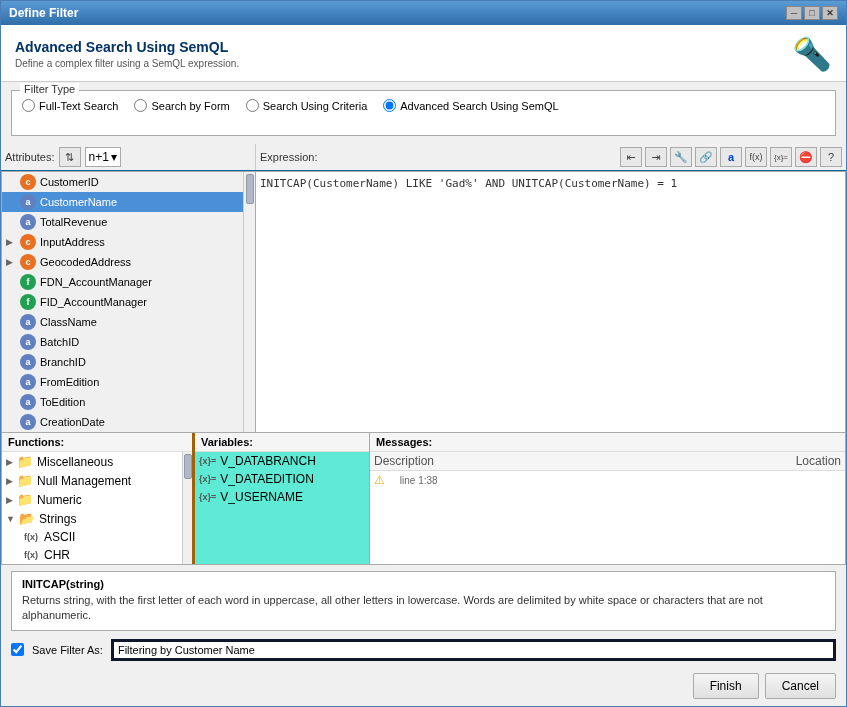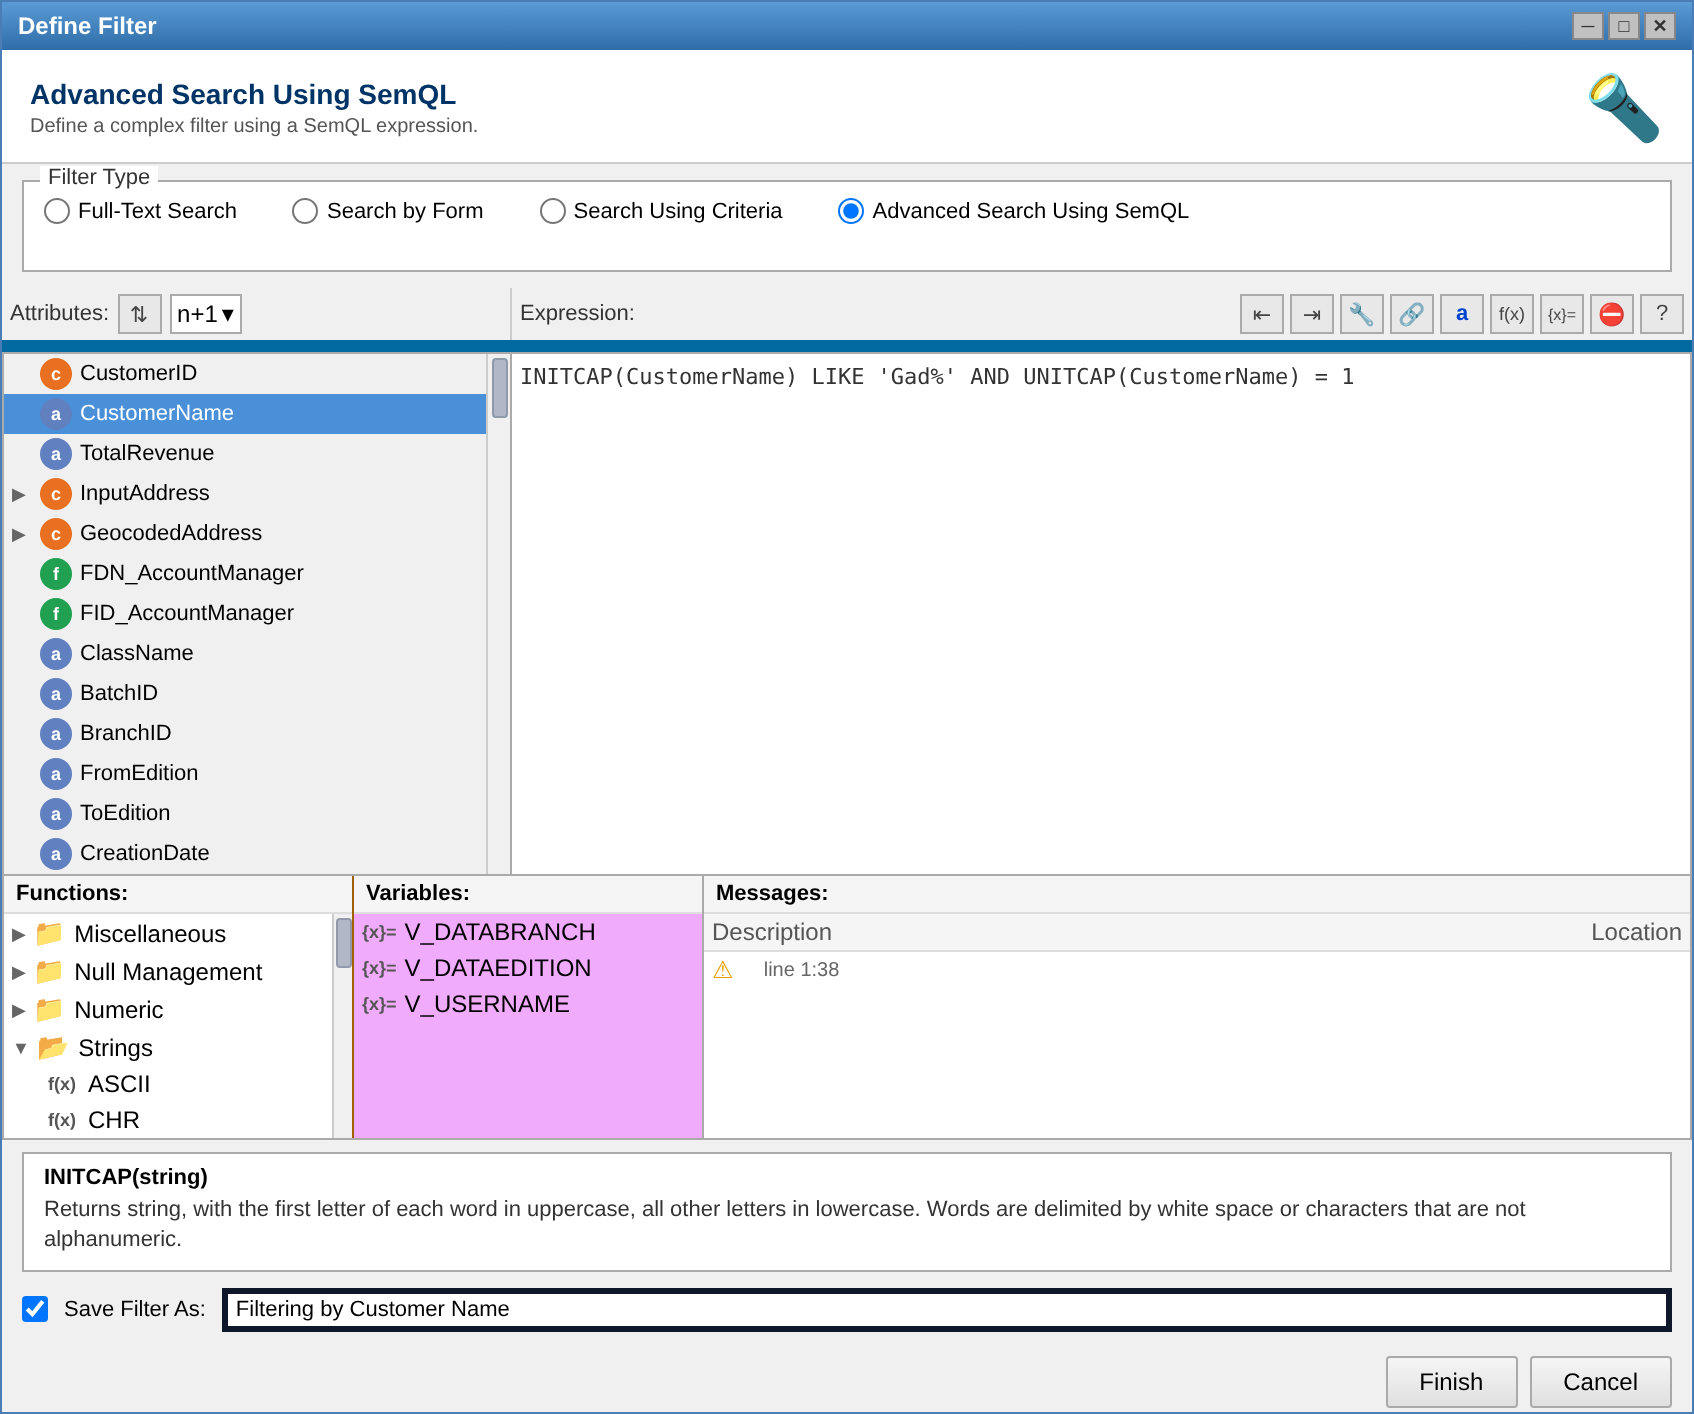--- a/index.html
+++ b/index.html
@@ -37,21 +37,21 @@
     .header-icon { font-size: 32px; }
     
     .filter-type-group {
       border: 1px solid #aaa; margin: 8px 10px; padding: 4px 10px 23px;
       background: white; flex-shrink: 0; position: relative;
     }
     .filter-type-legend {
       position: absolute; top: -8px; left: 8px; background: white;
       padding: 0 4px; font-size: 11px; color: #333;
     }
-    .radio-row { display: flex; align-items: center; gap: 28px; padding-top: 4px; }
+    .radio-row { display: flex; align-items: center; gap: 16px; padding-top: 4px; }
     .radio-option { display: flex; align-items: center; gap: 4px; cursor: pointer; }
     .radio-option input { margin: 0; }
     .radio-option label { font-size: 11px; cursor: pointer; white-space: nowrap; }
     .toolbar-label { font-size: 11px; color: #333; }
     .attr-list { flex: 1; overflow-y: auto; }
     .attr-item {
       display: flex; align-items: center; gap: 4px;
       padding: 2px 4px; cursor: pointer; min-height: 20px;
     }
     .attr-item.selected { background: #4a90d9; color: white; }
@@ -70,21 +70,21 @@
       display: flex; flex-direction: column;
     }
     .panel-header { font-size: 11px; font-weight: bold; padding: 3px 6px; background: #f5f5f5; border-bottom: 1px solid #ddd; }
     .func-folder { display: flex; align-items: center; gap: 4px; padding: 2px 4px; cursor: pointer; }
     .func-item { display: flex; align-items: center; gap: 4px; padding: 2px 4px 2px 22px; cursor: pointer; font-size: 11px; }
     .folder-icon { font-size: 13px; }
     .expand-arrow { font-size: 9px; color: #666; }
     .func-badge { font-size: 9px; color: #555; font-weight: bold; margin-right: 2px; }
     
     .variables-panel {
-      width: 175px; border-right: 1px solid #aaa; background: #f0abfc;
+      width: 175px; border-right: 1px solid #aaa; background: #5eead4;
       display: flex; flex-direction: column;
     }
     .var-item { display: flex; align-items: center; gap: 4px; padding: 2px 4px; cursor: pointer; font-size: 11px; }
     .var-badge { font-size: 9px; color: #555; font-weight: bold; }
     
     .messages-panel {
       flex: 1; background: white;
       display: flex; flex-direction: column;
     }
     .msg-header-row { display: flex; padding: 2px 4px; font-size: 10px; color: #555; border-bottom: 1px solid #ddd; background: #f5f5f5; }
@@ -146,21 +146,21 @@
     }
     .toolbar-icon-btn.red { color: #cc2200; }
     .toolbar-icon-btn.blue { color: #0044cc; }
     
     .n1-dropdown {
       display: flex; align-items: center; height: 20px;
       border: 1px solid #aaa; background: white; padding: 0 3px;
       cursor: pointer; font-size: 11px; gap: 2px;
     }
     
-    .combined-toolbar { display: flex; border-bottom: 6px solid #0369a1; margin: 0; background: #f0f0f0; align-items: center; }
+    .combined-toolbar { display: flex; border-bottom: 1px solid #0369a1; margin: 0; background: #f0f0f0; align-items: center; }
     .attr-toolbar-part { display: flex; align-items: center; gap: 4px; padding: 3px 4px; width: 255px; border-right: 1px solid #ccc; flex-shrink: 0; }
     .expr-toolbar-part { display: flex; align-items: center; gap: 3px; padding: 3px 4px; flex: 1; justify-content: space-between; }
     
     .main-panels { display: flex; height: 290px; }
     .attr-border { border: 1px solid #aaa; width: 255px; flex-shrink: 0; display: flex; flex-direction: column; }
     .expr-border { border: 1px solid #aaa; border-left: none; flex: 1; background: white; padding: 4px; overflow-y: auto; }
   </style>
 </head>
 <body>
 
@@ -305,21 +305,21 @@
         </div>
       </div>
     </div>
     <div class="expr-border">
       <span class="expression-text">INITCAP(CustomerName) LIKE 'Gad%' AND UNITCAP(CustomerName) = 1</span>
     </div>
   </div>
 
   <div class="sub-panels-row">
 
-    <div class="functions-panel" style="width:175px; border-right:1px solid #a16207; display:flex; flex-direction:column;">
+    <div class="functions-panel" style="width:193px; border-right:3px solid #a16207; display:flex; flex-direction:column;">
       <div class="panel-header">Functions:</div>
       <div class="func-scroll" style="display:flex; flex:1;">
         <div class="func-inner" style="flex:1; overflow:hidden;">
           <div class="func-folder">
             <span class="expand-arrow">▶</span>
             <span class="folder-icon">📁</span>
             <span>Miscellaneous</span>
           </div>
           <div class="func-folder">
             <span class="expand-arrow">▶</span>

